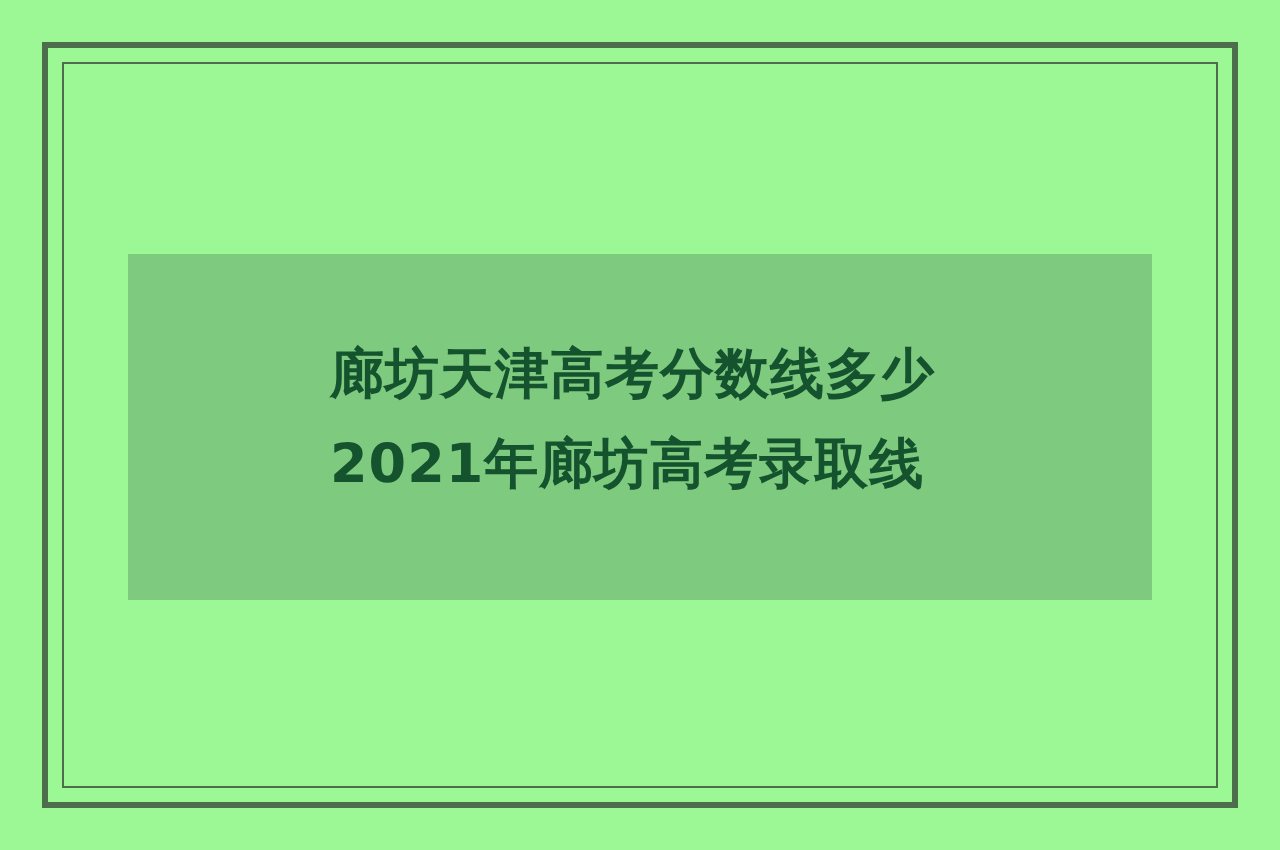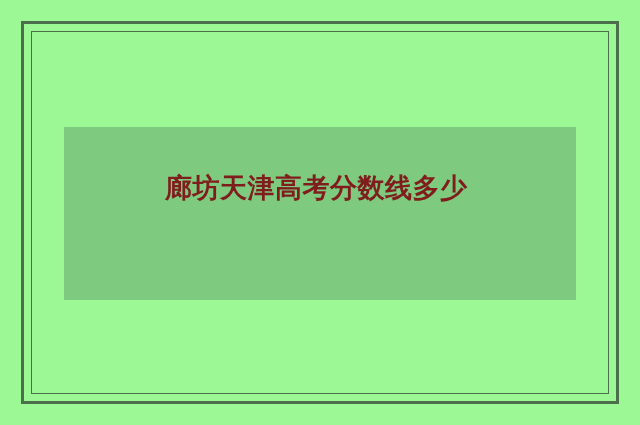--- a/index.html
+++ b/index.html
@@ -55,37 +55,38 @@
   }
 
   #headline {
     position: absolute;
     left: 101px;   
     top: 38px;
     width: 400px;
   }
 
   .headline-line {
-    color: #7f1d1d;
+    color: #14532d;
     font-family: "DejaVu Sans", "Liberation Sans", sans-serif;
     font-size: 27px;
     font-weight: bold;
     line-height: 45px;
     letter-spacing: 0.5px;
     white-space: nowrap;
     text-align: left;
   }
 </style>
 </head>
 <body>
 
 <div id="poster">
 
   <div id="frame-outer"></div>
   <div id="frame-inner"></div>
 
   <div id="content-panel">
     <div id="headline">
       <div class="headline-line">廊坊天津高考分数线多少</div>
+      <div class="headline-line">2021年廊坊高考录取线</div>
     </div>
   </div>
 
 </div>
 
 </body></html>

